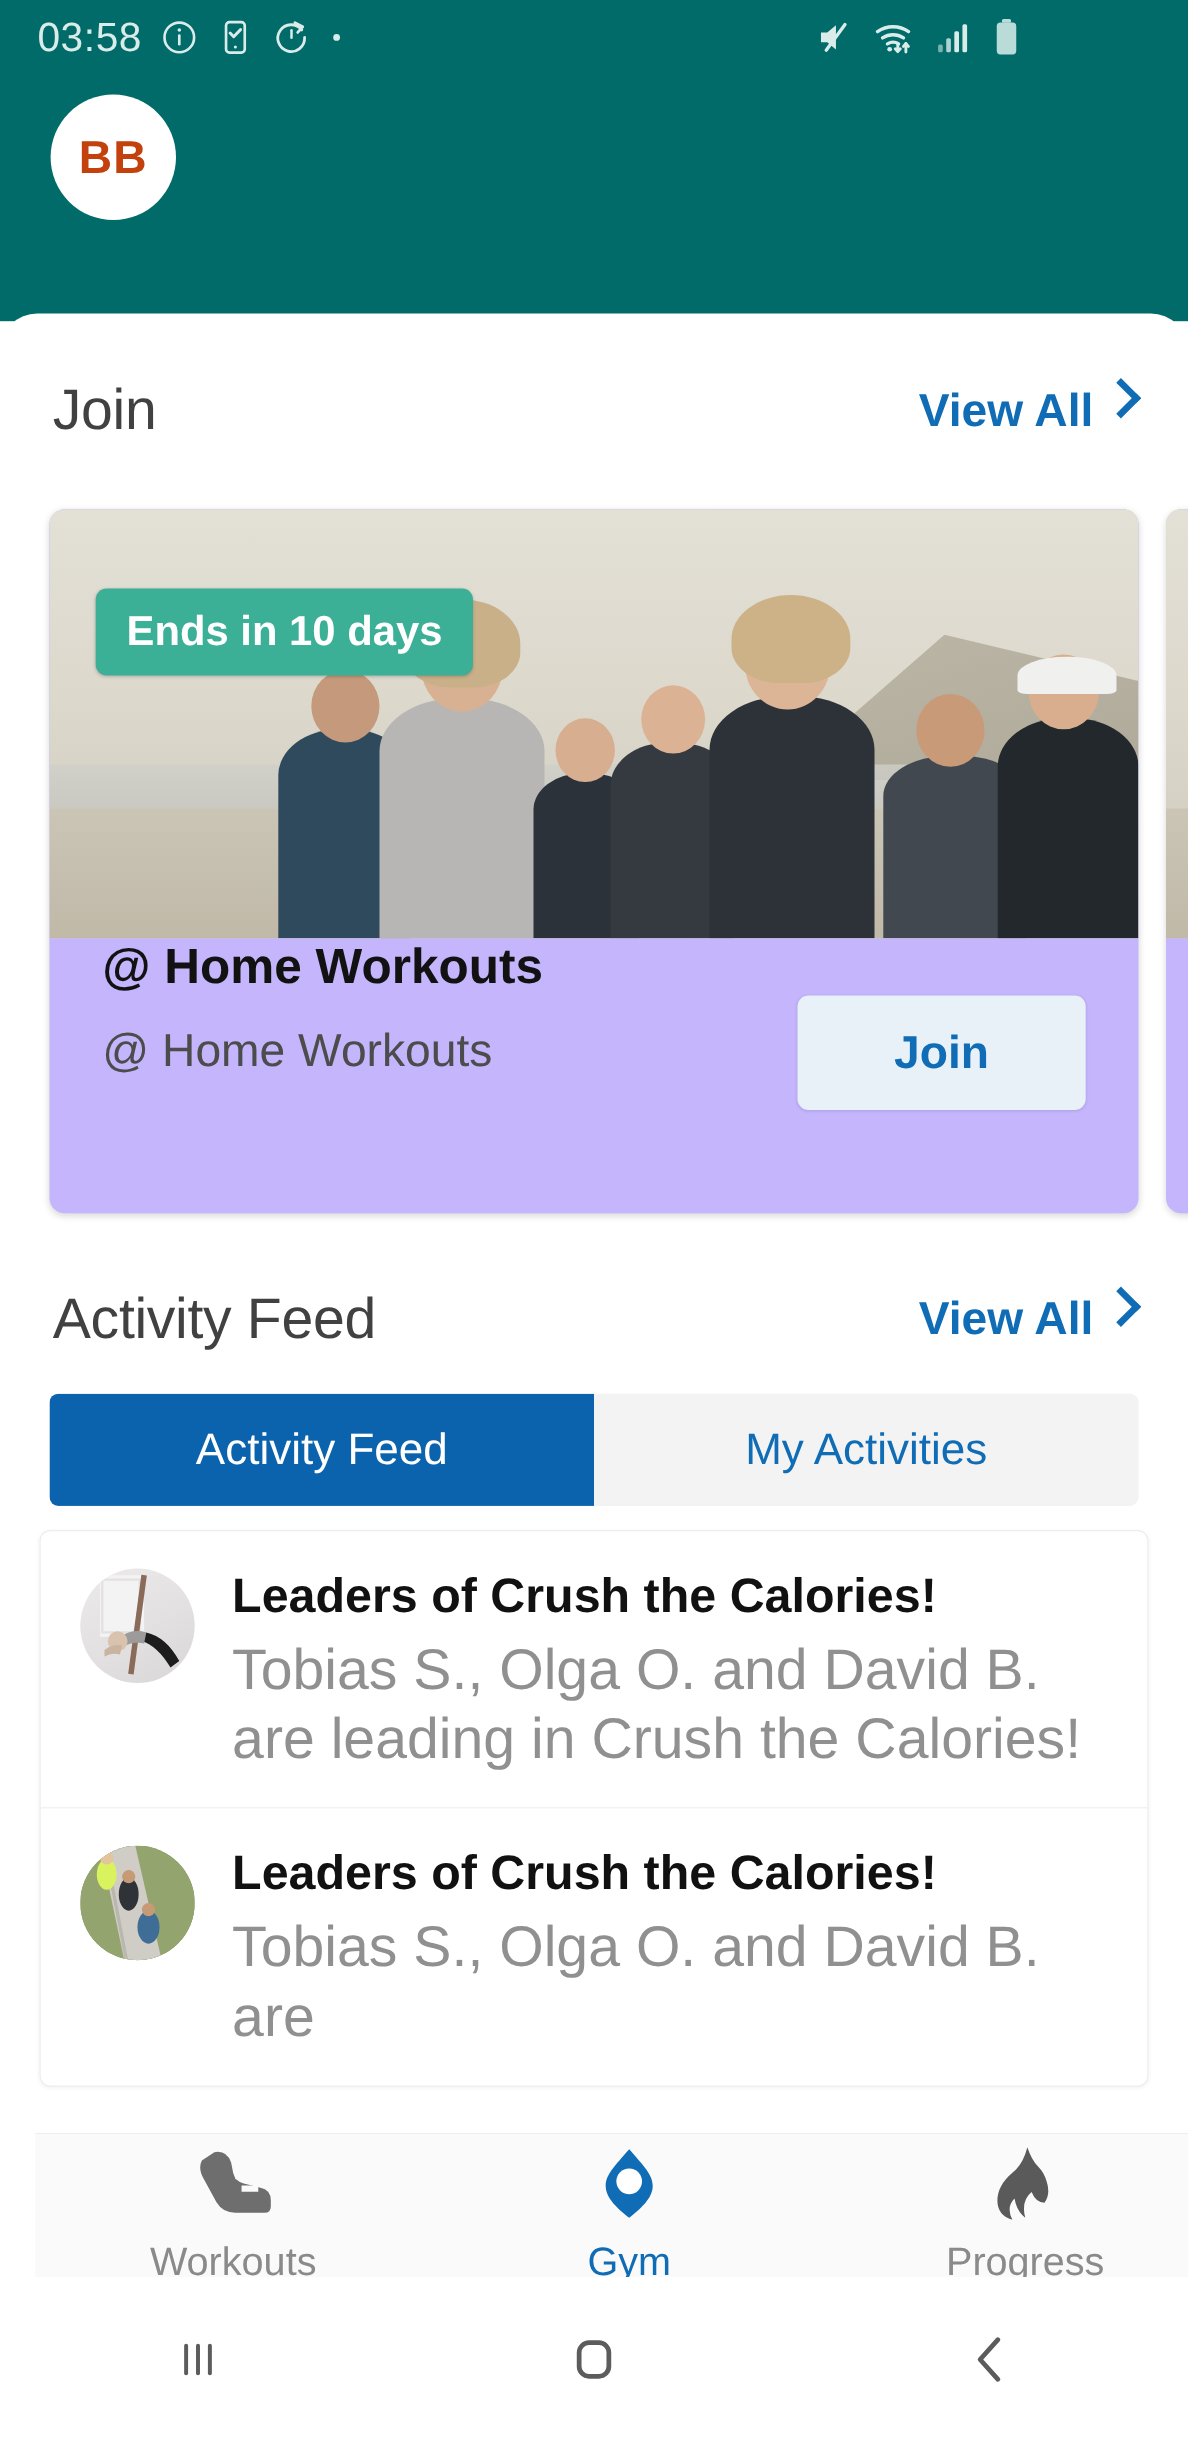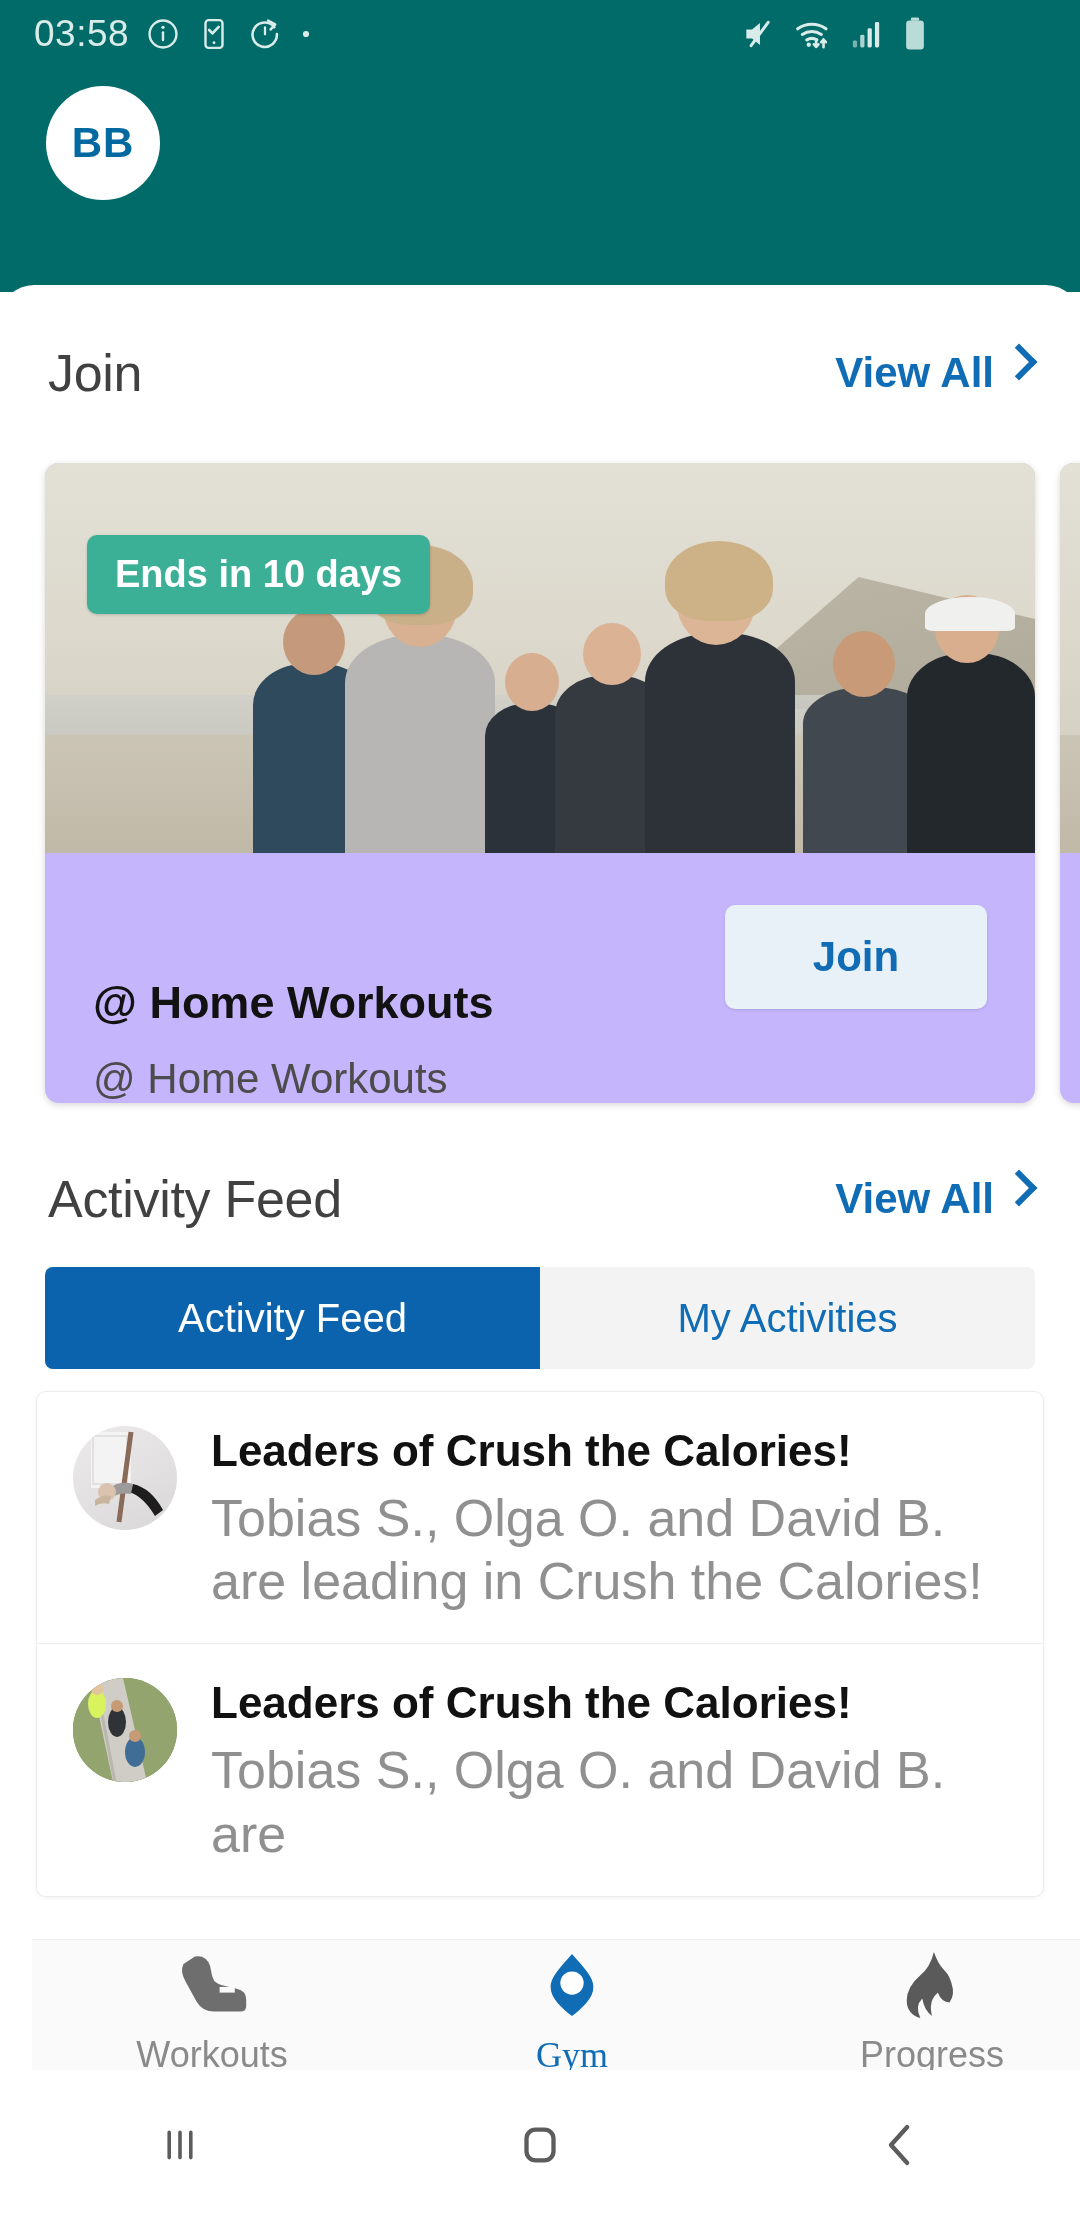--- a/index.html
+++ b/index.html
@@ -29,21 +29,21 @@
   
   .header{
     position:absolute; top:0; left:0; width:1080px; height:292px;
     background:#006B68;
   }
   .avatar{
     position:absolute; left:46px; top:86px;
     width:114px; height:114px; border-radius:50%;
     background:#ffffff;
     display:flex; align-items:center; justify-content:center;
-    color:#0369a1; font-size:42px; font-weight:bold; letter-spacing:1px;
+    color:#c2410c; font-size:42px; font-weight:bold; letter-spacing:1px;
   }
 
   
   .sheet{
     position:absolute; top:285px; left:0; width:1080px; height:1638px;
     background:#ffffff;
     border-top-left-radius:34px; border-top-right-radius:34px;
     overflow:hidden;
   }
 
@@ -103,21 +103,21 @@
   .badge{
     position:absolute; left:42px; top:72px;
     background:#3CAF97; color:#ffffff;
     font-size:38px; font-weight:bold;
     padding:18px 28px; border-radius:10px;
     box-shadow:0 1px 3px rgba(0,0,0,.18);
   }
 
   .cbody{
     height:250px; padding:0 48px; position:relative;
-    display:flex; align-items:flex-end;
+    display:flex; align-items:flex-start;
   }
   .ctexts{ display:flex; flex-direction:column; gap:26px; }
   .ctitle{ font-size:45px; font-weight:bold; color:#121212; }
   .csub{ font-size:42px; color:#4c4c4c; }
   .joinbtn{
     position:absolute; right:48px; top:52px;
     width:262px; height:104px; border-radius:10px;
     background:#E9F1F8; border:none;
     color:#0F6CB5; font-size:42px; font-weight:bold;
     font-family:"Liberation Sans", sans-serif;
@@ -152,21 +152,21 @@
 
   
   .bottomnav{
     position:absolute; left:0; bottom:134px; width:1080px; height:147px;
     background:#FAFAFA; border-top:1px solid #efefef;
     display:flex; align-items:center;margin-left:32px;
   }
   .navitem{ flex:1; display:flex; flex-direction:column;
     align-items:center; justify-content:center; gap:10px; cursor:pointer; }
   .navlabel{ font-size:36px; color:#8a8a8a; }
-  .navitem.active .navlabel{ color:#0F6CB5;font-family:Liberation Serif, serif; }
+  .navitem.active .navlabel{ color:#0F6CB5; }
 
   
   .androidnav{
     position:absolute; left:0; bottom:0; width:1080px; height:150px;
     background:#ffffff; display:flex; align-items:center;
   }
   .andbtn{ flex:1; display:flex; align-items:center; justify-content:center; cursor:pointer; }
 </style>
 </head>
 <body>

